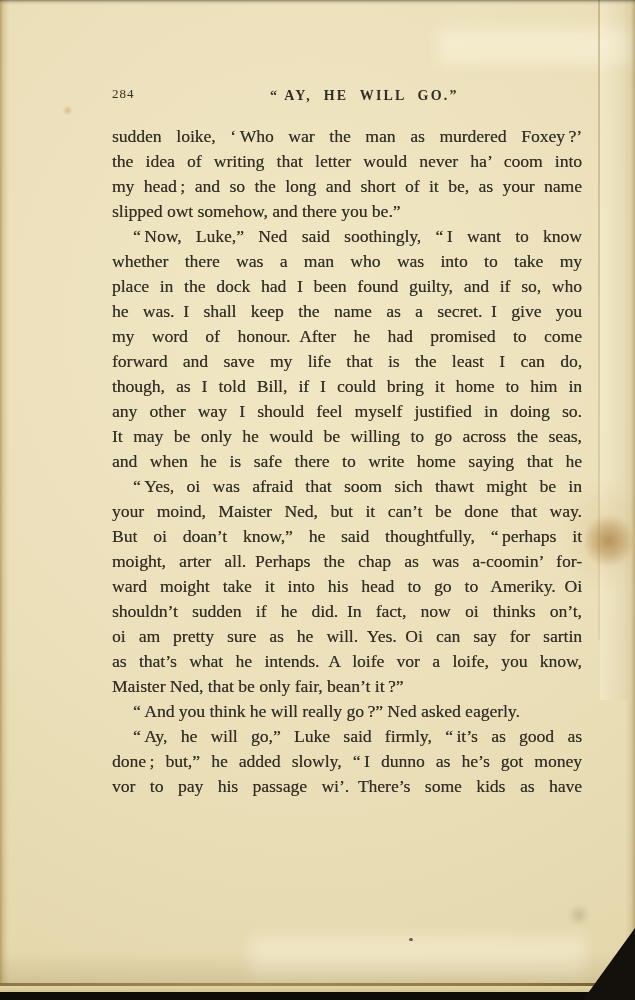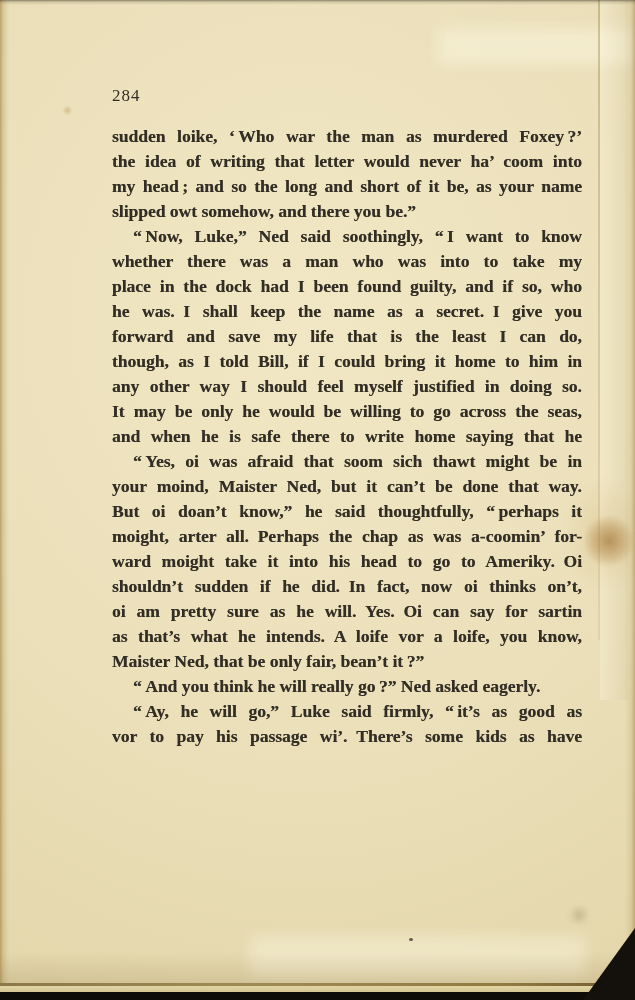--- a/index.html
+++ b/index.html
@@ -49,25 +49,25 @@
     background:linear-gradient(to bottom, transparent, rgba(140,118,66,.22));}
   .page-edge-line{position:absolute;left:0;top:983px;width:100%;height:3px;
     background:linear-gradient(to right, #8d7747, #a08a54 40%, #93793f 80%, #6d5a30);}
   .page-stack{position:absolute;left:0;top:986px;width:100%;height:7px;
     background:linear-gradient(to bottom, #e2d5a6, #d3c490);}
   .black-band{position:absolute;left:0;top:992px;width:100%;height:8px;background:#0d0c09;}
   .black-wedge{position:absolute;left:583px;top:928px;width:52px;height:72px;background:#14110c;
     clip-path:polygon(100% 0, 100% 100%, 0 100%);}
   
   .header-row{position:absolute;left:0;top:86px;width:100%;height:24px;color:var(--ink);}
-  .page-number{position:absolute;left:112px;top:0;font-size:17px;letter-spacing:1px;}
+  .page-number{position:absolute;left:112px;top:0;font-size:13px;letter-spacing:1px;}
   .running-header{position:absolute;left:270px;top:2px;font-size:14px;font-weight:bold;
     letter-spacing:2.2px;word-spacing:6px;white-space:nowrap;}
   
-  .textblock{position:absolute;left:112px;top:124px;width:470px;color:var(--ink);font-weight:bold;}
+  .textblock{position:absolute;left:112px;top:124px;width:470px;color:var(--ink);}
   .line{
     font-size:17.5px;line-height:25px;height:25px;white-space:nowrap;
     text-shadow:0.25px 0 rgba(51,46,37,.65);
   }
   .line.j{white-space:normal;text-align:justify;text-align-last:justify;overflow:hidden;}
   .line.ind{text-indent:21px;}
 </style>
 </head>
 <body>
 
@@ -86,43 +86,46 @@
   <div class="smudge"></div>
   <div class="page-curl"></div>
   <div class="page-edge-line"></div>
   <div class="page-stack"></div>
   <div class="black-band"></div>
   <div class="black-wedge"></div>
   <div class="ink-speck"></div>
 
   <div class="header-row">
     <span class="page-number">284</span>
+    <span class="running-header">“ AY, HE WILL GO.”</span>
   </div>
 
   <div class="textblock">
     <div class="line j">sudden loike, ‘ Who war the man as murdered Foxey ?’</div>
     <div class="line j">the idea of writing that letter would never ha’ coom into</div>
     <div class="line j">my head ; and so the long and short of it be, as your name</div>
     <div class="line">slipped owt somehow, and there you be.”</div>
     <div class="line ind j">“ Now, Luke,” Ned said soothingly, “ I want to know</div>
     <div class="line j">whether there was a man who was into to take my</div>
     <div class="line j">place in the dock had I been found guilty, and if so, who</div>
     <div class="line j">he was. I shall keep the name as a secret. I give you</div>
+    <div class="line j">my word of honour. After he had promised to come</div>
     <div class="line j">forward and save my life that is the least I can do,</div>
     <div class="line j">though, as I told Bill, if I could bring it home to him in</div>
     <div class="line j">any other way I should feel myself justified in doing so.</div>
     <div class="line j">It may be only he would be willing to go across the seas,</div>
     <div class="line j">and when he is safe there to write home saying that he</div>
     <div class="line ind j">“ Yes, oi was afraid that soom sich thawt might be in</div>
     <div class="line j">your moind, Maister Ned, but it can’t be done that way.</div>
     <div class="line j">But oi doan’t know,” he said thoughtfully, “ perhaps it</div>
     <div class="line j">moight, arter all. Perhaps the chap as was a-coomin’ for-</div>
     <div class="line j">ward moight take it into his head to go to Ameriky. Oi</div>
     <div class="line j">shouldn’t sudden if he did. In fact, now oi thinks on’t,</div>
     <div class="line j">oi am pretty sure as he will. Yes. Oi can say for sartin</div>
     <div class="line j">as that’s what he intends. A loife vor a loife, you know,</div>
     <div class="line">Maister Ned, that be only fair, bean’t it ?”</div>
     <div class="line ind">“ And you think he will really go ?” Ned asked eagerly.</div>
     <div class="line ind j">“ Ay, he will go,” Luke said firmly, “ it’s as good as</div>
+    <div class="line j">done ; but,” he added slowly, “ I dunno as he’s got money</div>
     <div class="line j">vor to pay his passage wi’. There’s some kids as have</div>
   </div>
 
 </div>
 
 </body></html>

